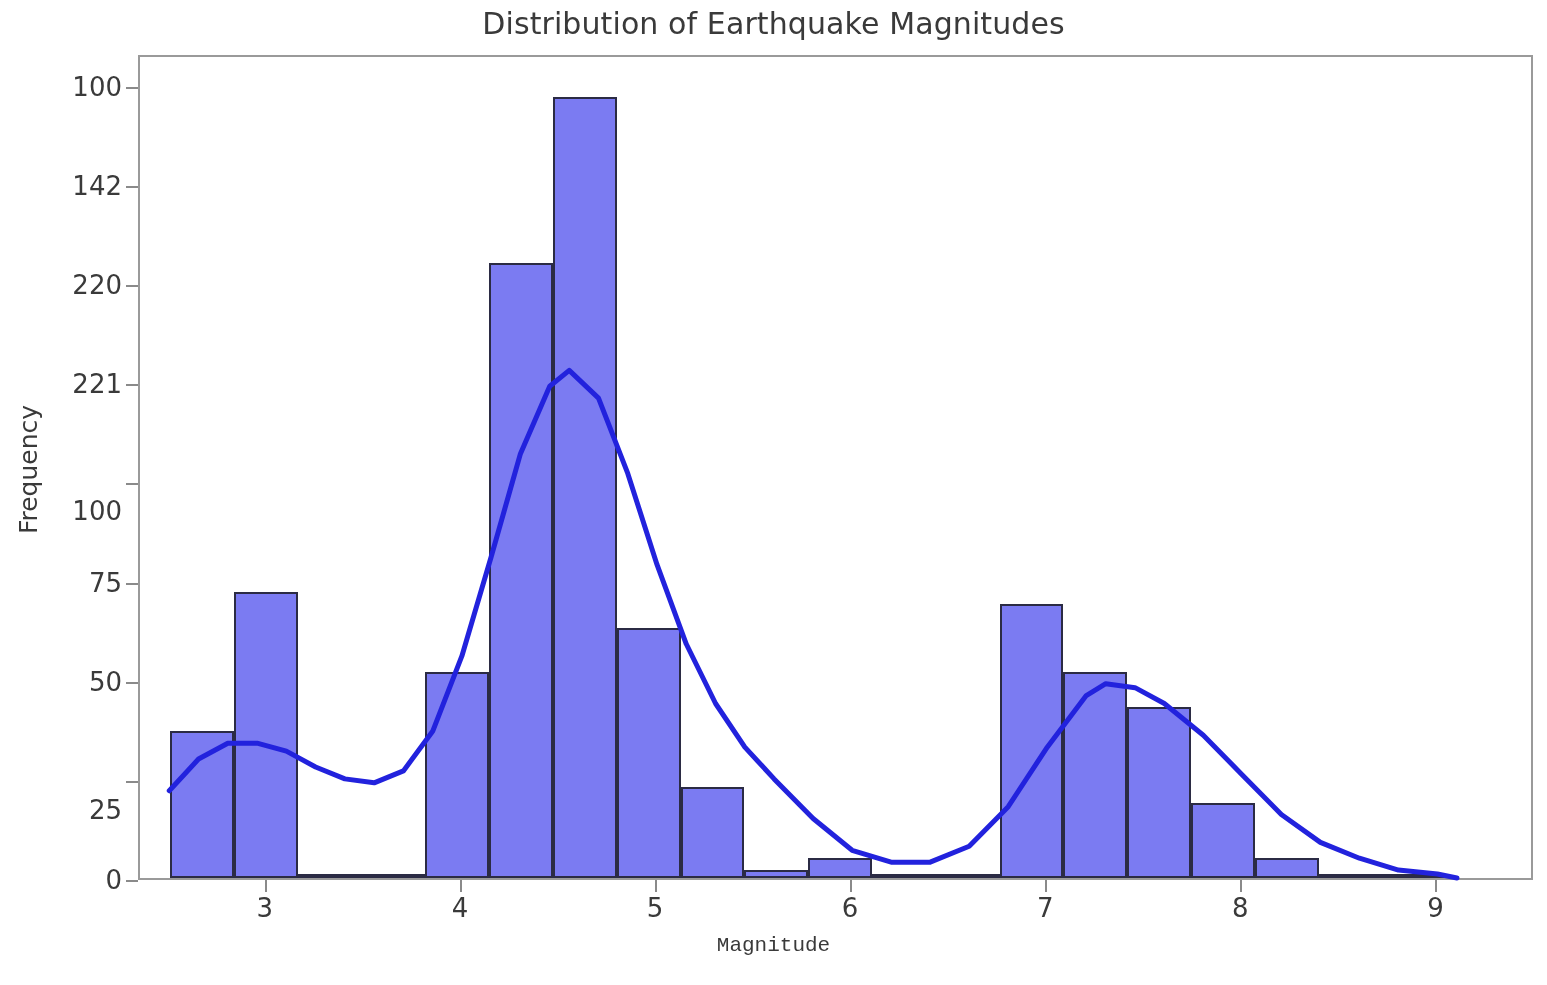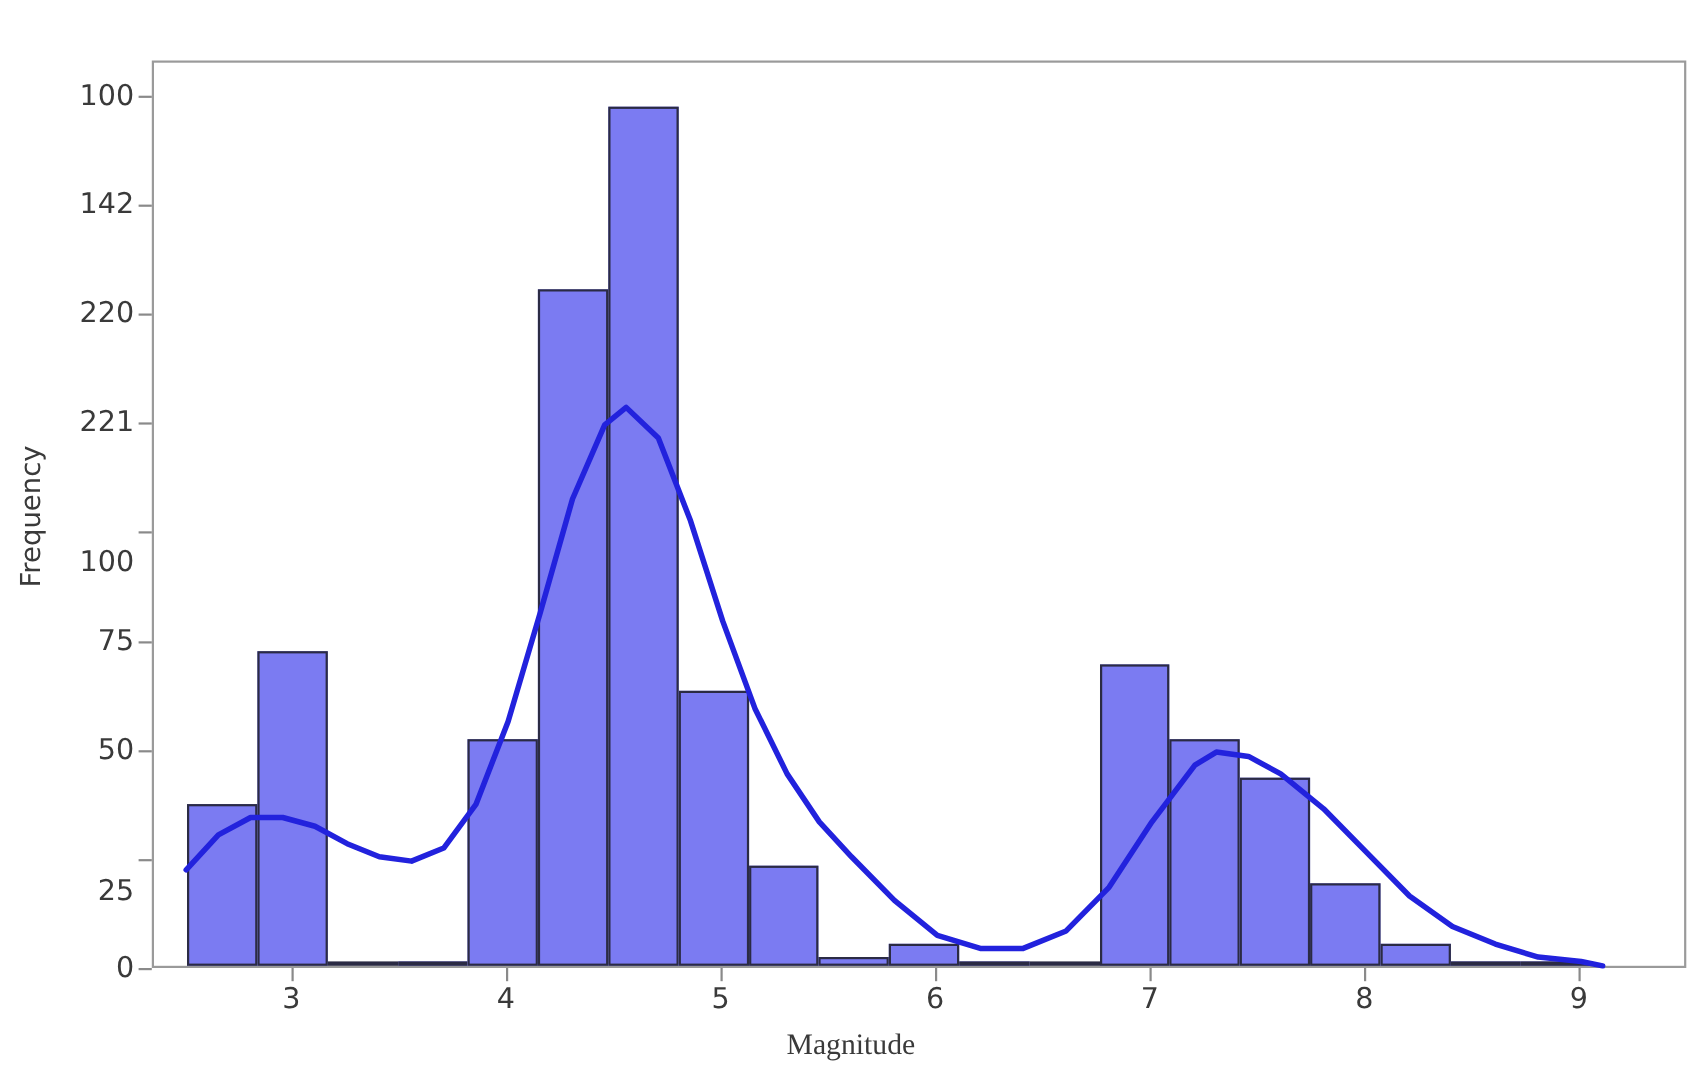--- a/index.html
+++ b/index.html
@@ -27,33 +27,34 @@
   }
   .ytick-mark{position:absolute;left:126px;width:12px;height:2px;background:#8a8a8a;}
   .xtick-label{
     position:absolute;top:893px;text-align:center;width:80px;
     font-size:26px;color:#3a3a3a;transform:translateX(-50%);
     font-family:"DejaVu Sans",sans-serif;
   }
   .xtick-mark{position:absolute;top:880px;width:2px;height:12px;background:#8a8a8a;}
   #xlabel{
     position:absolute;left:0;top:934px;width:1547px;text-align:center;
-    font-size:27px;color:#3a3a3a;font-family:Liberation Serif, serif;
+    font-size:21px;color:#3a3a3a;font-family:Liberation Mono, monospace;
   }
   #ylabel{
     position:absolute;left:-232px;top:455px;width:520px;text-align:center;
     font-size:25px;color:#3a3a3a;transform:rotate(-90deg);
     transform-origin:center center;font-family:"DejaVu Sans",sans-serif;
   }
 </style>
 </head>
 <body>
 
 <div id="figure">
 
+  <div id="chart-title">Distribution of Earthquake Magnitudes</div>
 
   <div id="plot-frame">
     <div id="plot-inner">
       <div id="bars-layer">
           <div class="bar" style="left: 30.2413px; width: 63.7993px; height: 146.755px;"></div>
           <div class="bar" style="left: 94.0406px; width: 63.7993px; height: 285.577px;"></div>
           <div class="bar" style="left: 157.84px; width: 63.7993px; height: 3px; background: transparent;"></div>
           <div class="bar" style="left: 221.639px; width: 63.7993px; height: 3.96635px;"></div>
           <div class="bar" style="left: 285.438px; width: 63.7993px; height: 206.25px;"></div>
           <div class="bar" style="left: 349.238px; width: 63.7993px; height: 614.784px;"></div>

